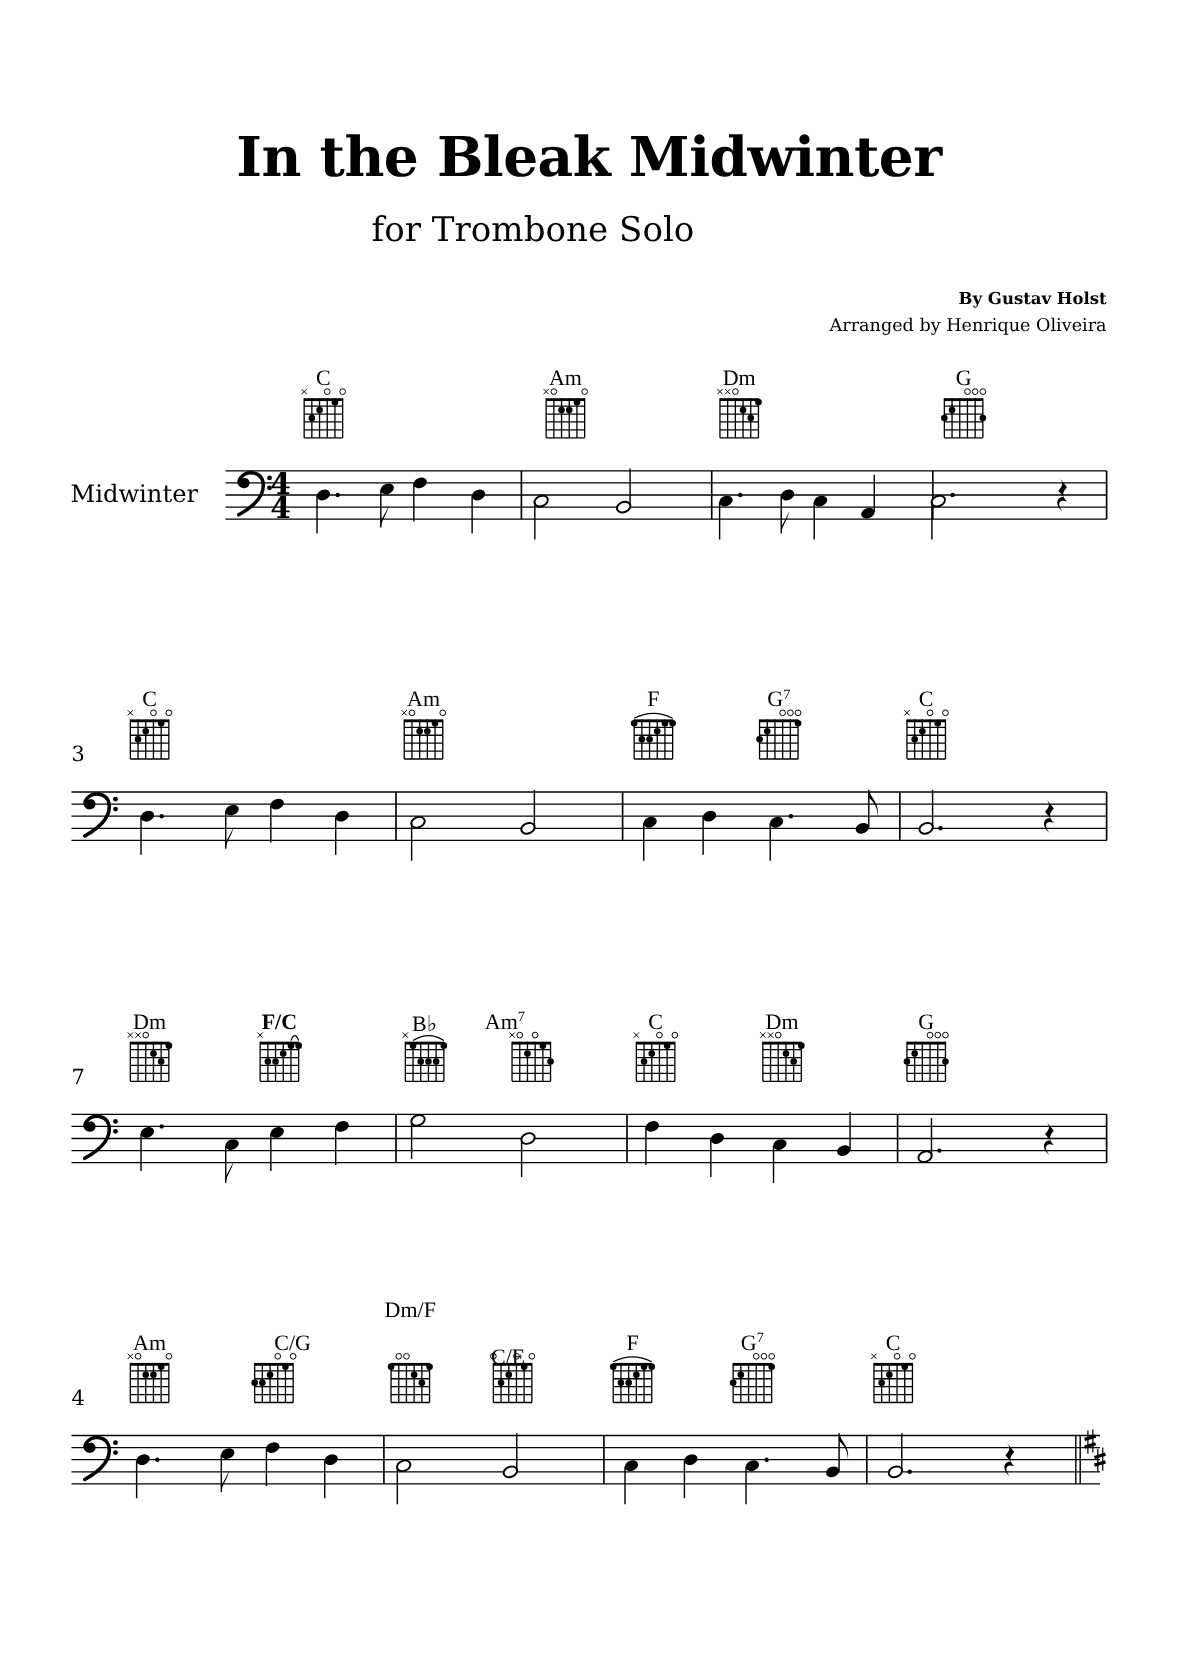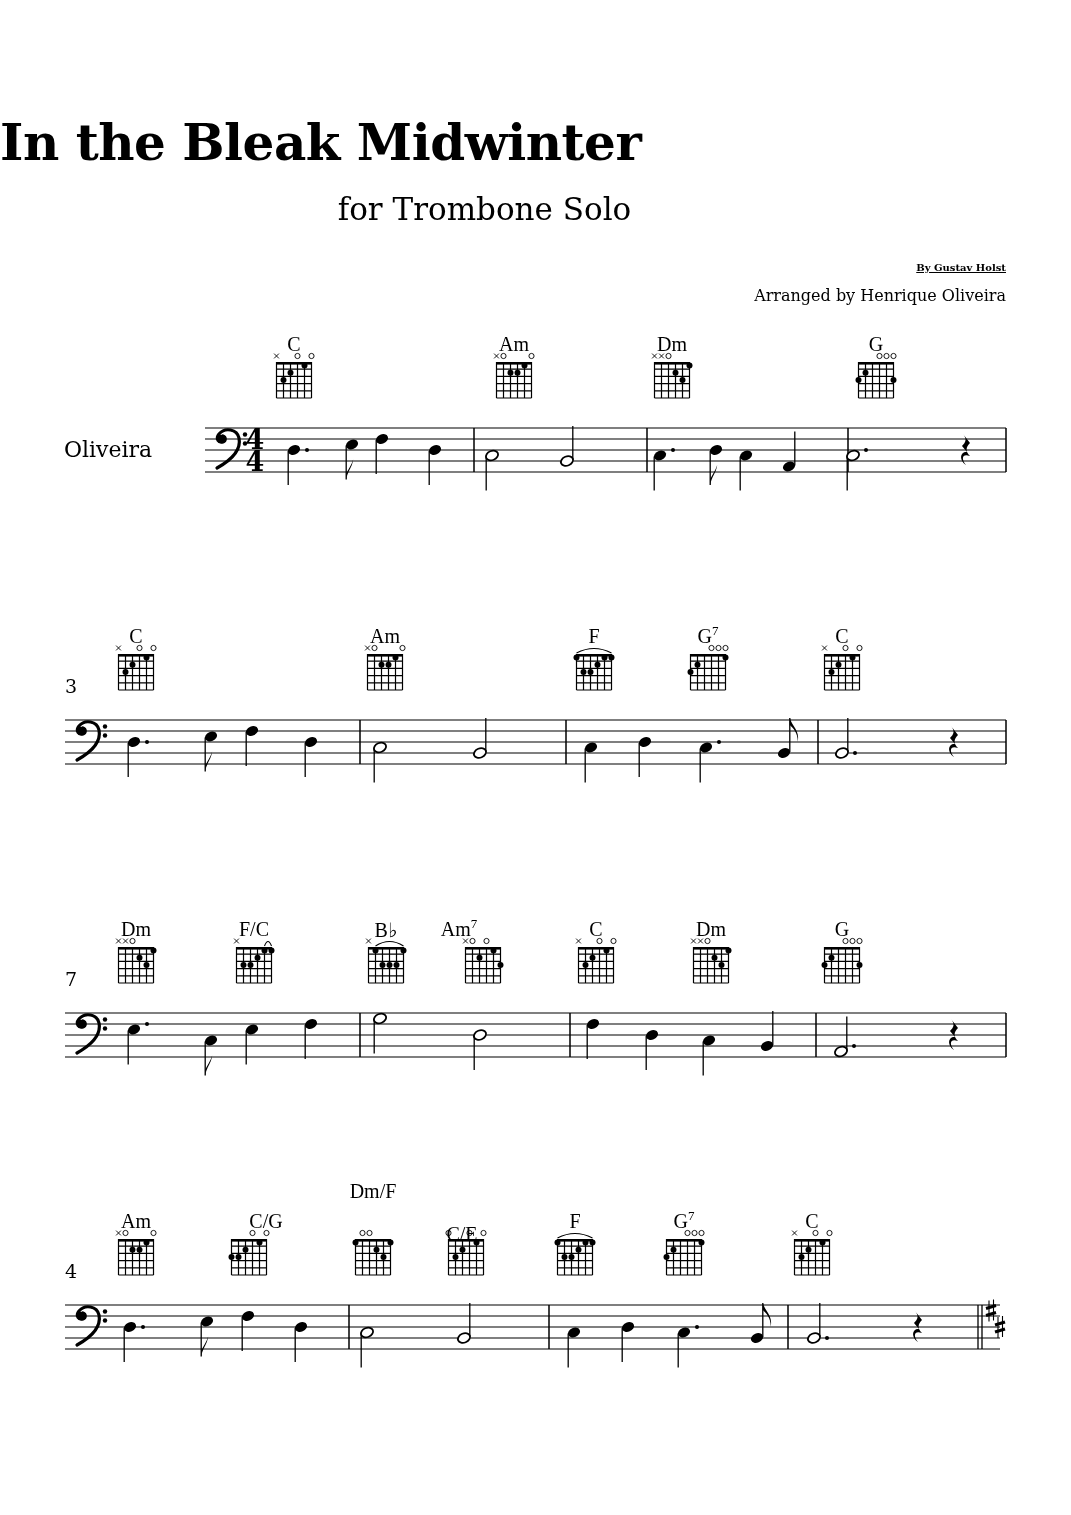--- a/index.html
+++ b/index.html
@@ -1,48 +1,48 @@
 <!DOCTYPE html>
 <html><head>
 <meta charset="utf-8">
 <style>
   html,body{margin:0;padding:0;background:#ffffff;}
   body{width:1071px;height:1515px;position:relative;overflow:hidden;font-family:"DejaVu Serif","Liberation Serif",serif;color:#000;}
-  .title{position:absolute;left:0;width:1071px;top:118px;font-family:"DejaVu Serif",serif;font-weight:bold;font-size:50px;letter-spacing:-0.5px;line-height:1;}
+  .title{position:absolute;left:0;width:1071px;top:118px;text-align:center;font-family:"DejaVu Serif",serif;font-weight:bold;font-size:50px;letter-spacing:-0.5px;line-height:1;}
   .subtitle{position:absolute;left:0;width:969px;top:194px;text-align:center;font-family:"DejaVu Serif",serif;font-size:31px;line-height:1;}
-  .composer{position:absolute;right:65px;top:262px;font-family:"DejaVu Serif",serif;font-weight:bold;font-size:10px;text-align:center;text-decoration:underline;}
+  .composer{position:absolute;right:65px;top:262px;font-family:"DejaVu Serif",serif;font-weight:bold;font-size:15px;text-align:center;}
   .arranger{position:absolute;right:65px;top:286px;font-family:"DejaVu Serif",serif;font-size:16px;text-align:left;}
   .instr{position:absolute;left:64px;top:437px;font-family:"DejaVu Serif",serif;font-size:22px;}
   .mnum{position:absolute;font-family:"DejaVu Serif",serif;font-size:19px;}
   .chordname{position:absolute;font-family:"Liberation Serif","DejaVu Serif",serif;font-size:20px;text-align:center;width:60px;white-space:nowrap;}
   .chordname sup{font-size:13px;vertical-align:top;position:relative;top:-2px;}
   svg{position:absolute;left:0;top:0;}
 </style>
 </head>
 <body>
 
 <div class="title">In the Bleak Midwinter</div>
 <div class="subtitle">for Trombone Solo</div>
 <div class="composer">By Gustav Holst</div>
 <div class="arranger">Arranged by Henrique Oliveira</div>
-<div class="instr">Oliveira</div>
+<div class="instr">Midwinter</div>
 
 <div id="layer">
     <div class="chordname" style="left: 264px; top: 333px;"><span>C</span></div>
     <div class="chordname" style="left: 484px; top: 333px;"><span>Am</span></div>
     <div class="chordname" style="left: 642px; top: 333px;"><span>Dm</span></div>
     <div class="chordname" style="left: 846px; top: 333px;"><span>G</span></div>
     <div class="chordname" style="left: 106px; top: 625px;"><span>C</span></div>
     <div class="chordname" style="left: 355px; top: 625px;"><span>Am</span></div>
     <div class="chordname" style="left: 564px; top: 625px;"><span>F</span></div>
     <div class="chordname" style="left: 678px; top: 625px;"><span>G</span><sup>7</sup></div>
     <div class="chordname" style="left: 812px; top: 625px;"><span>C</span></div>
     <div class="mnum" style="left: 65px; top: 675px;">3</div>
     <div class="chordname" style="left: 106px; top: 918px;"><span>Dm</span></div>
-    <div class="chordname" style="left: 224px; top: 918px;"><span>F/C</span></div>
+    <div class="chordname" style="left: 224px; top: 918px; font-weight: bold;"><span>F/C</span></div>
     <div class="chordname" style="left: 356px; top: 918px;"><span>B♭</span></div>
     <div class="chordname" style="left: 429px; top: 918px;"><span>Am</span><sup>7</sup></div>
     <div class="chordname" style="left: 566px; top: 918px;"><span>C</span></div>
     <div class="chordname" style="left: 681px; top: 918px;"><span>Dm</span></div>
     <div class="chordname" style="left: 812px; top: 918px;"><span>G</span></div>
     <div class="mnum" style="left: 65px; top: 968px;">7</div>
     <div class="chordname" style="left: 106px; top: 1210px;"><span>Am</span></div>
     <div class="chordname" style="left: 236px; top: 1210px;"><span>C/G</span></div>
     <div class="chordname" style="left: 343px; top: 1180px;"><span>Dm/F</span></div>
     <div class="chordname" style="left: 432px; top: 1210px; margin-top: 13px;"><span>C/E</span></div>

